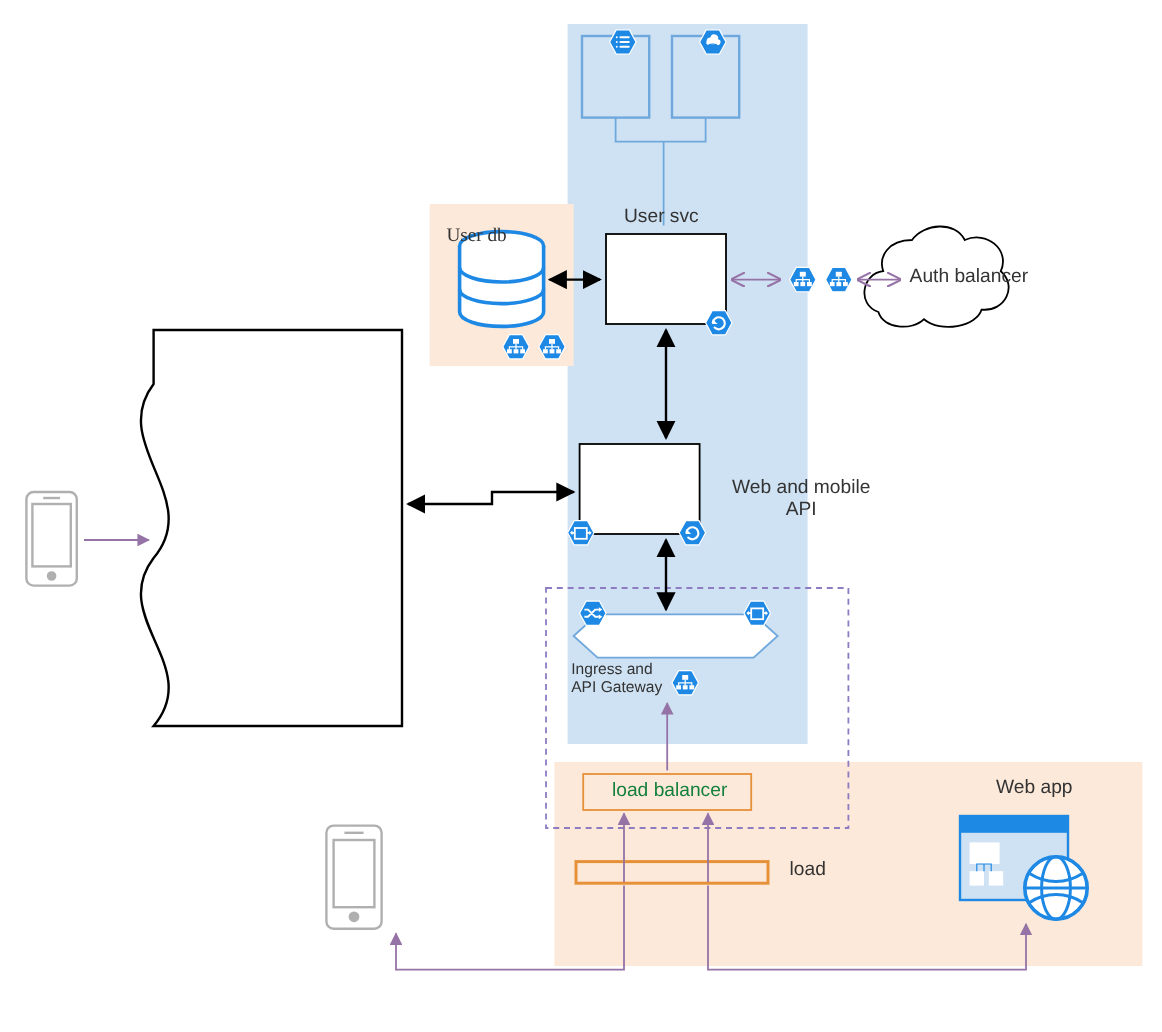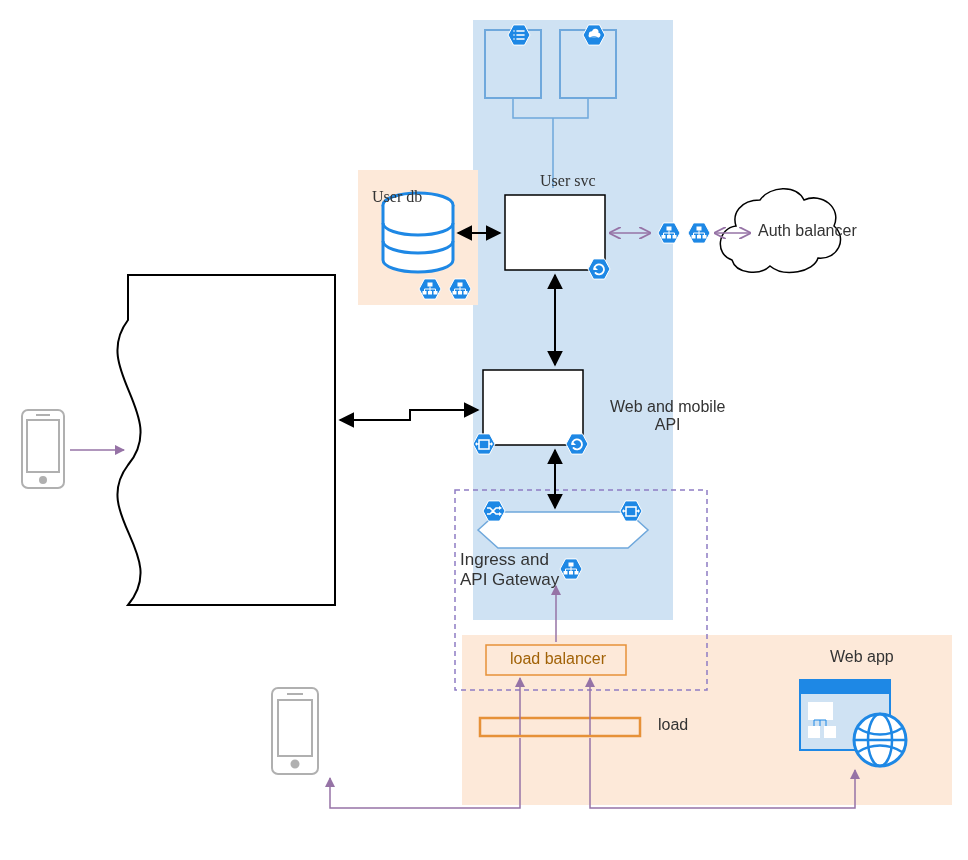--- a/index.html
+++ b/index.html
@@ -209,21 +209,21 @@
 
   <path d="M590 738 v70 h265 v-38" fill="none" stroke="#9673a6" stroke-width="1.5" marker-end="url(#arrPurple)"></path>
 
   <line x1="330" y1="778" x2="330" y2="778" stroke="none"></line>
 
   <path d="M395 808 h-65 v-30" fill="none" stroke="#9673a6" stroke-width="0"></path>
 
 </svg>
 
 <div class="label" style="left:372px; top:188px;font-family:Liberation Serif, serif;">User db</div>
-<div class="label" style="left:540px; top:172px;font-family:Liberation Serif, serif;">User svc</div>
+<div class="label" style="left:520px; top:172px;">User svc</div>
 <div class="label" style="left:758px; top:222px;">Auth balancer</div>
 <div class="label" style="left:610px; top:398px; white-space:pre; text-align:center;">Web and mobile
 API</div>
-<div class="label" style="left:460px; top:550px; font-size:17px; white-space:pre;">Ingress and
+<div class="label" style="left:476px; top:550px; font-size:13px; white-space:pre;">Ingress and
 API Gateway</div>
-<div class="label" style="left:510px; top:650px; color:#a16207;">load balancer</div>
+<div class="label" style="left:510px; top:650px; color:#15803d;">load balancer</div>
 <div class="label" style="left:658px; top:716px;">load</div>
 <div class="label" style="left:830px; top:648px;text-align:right;">Web app</div>
 
 </body></html>

